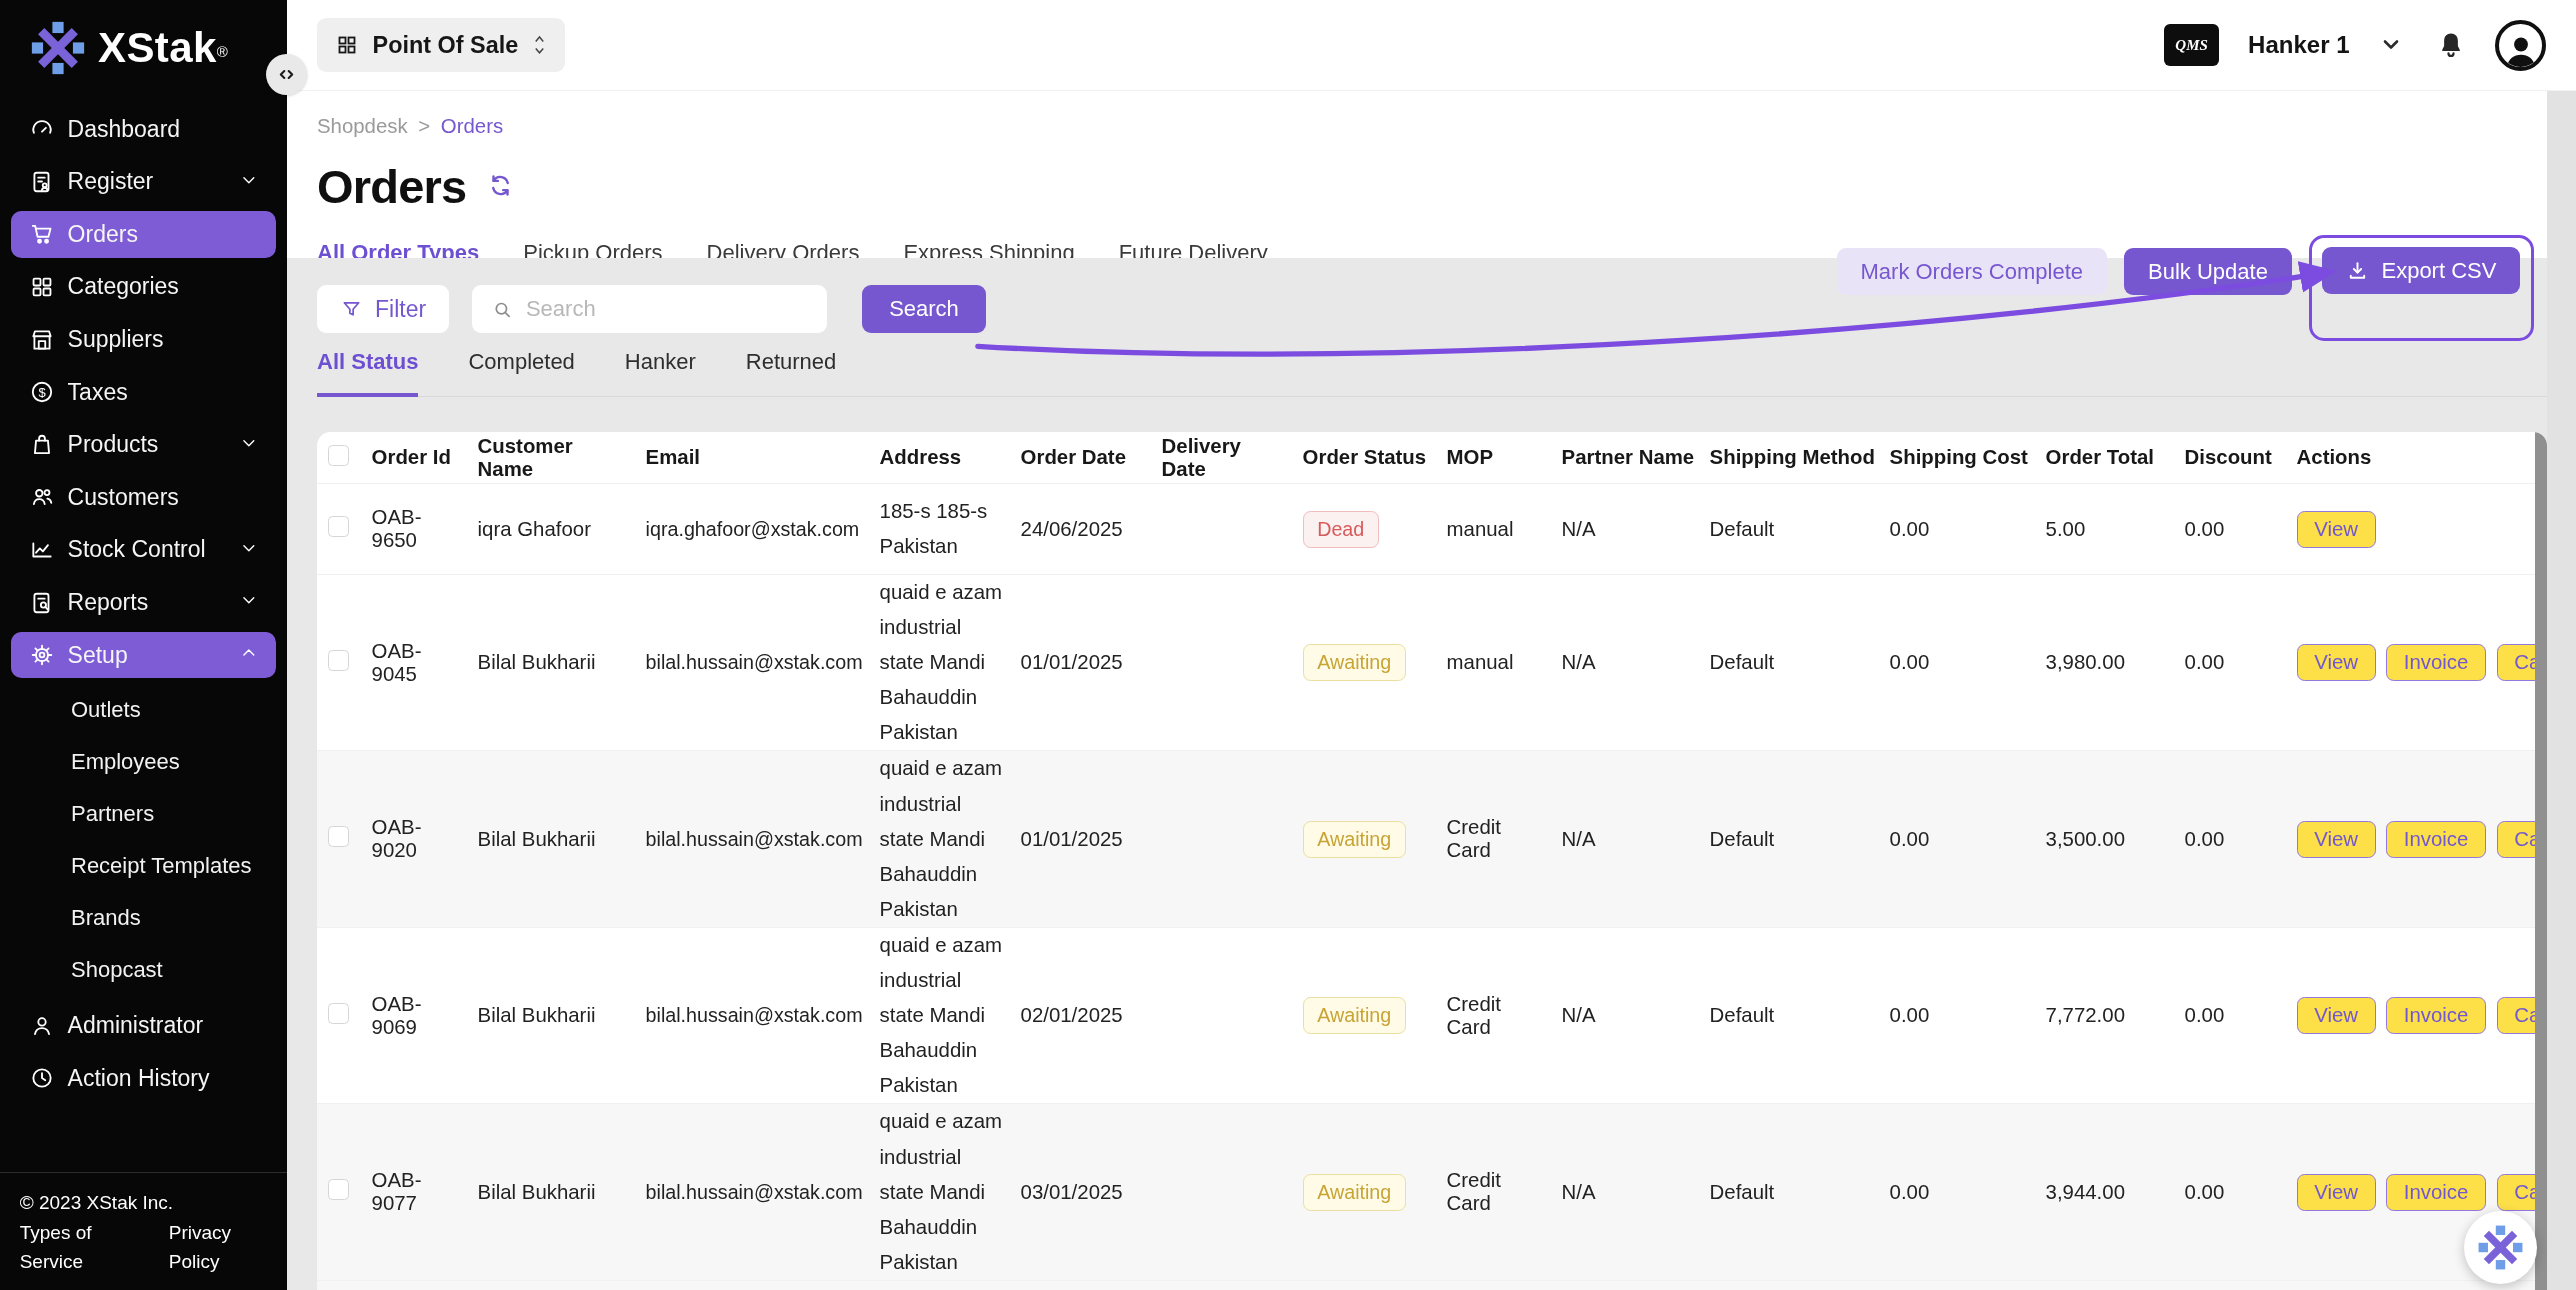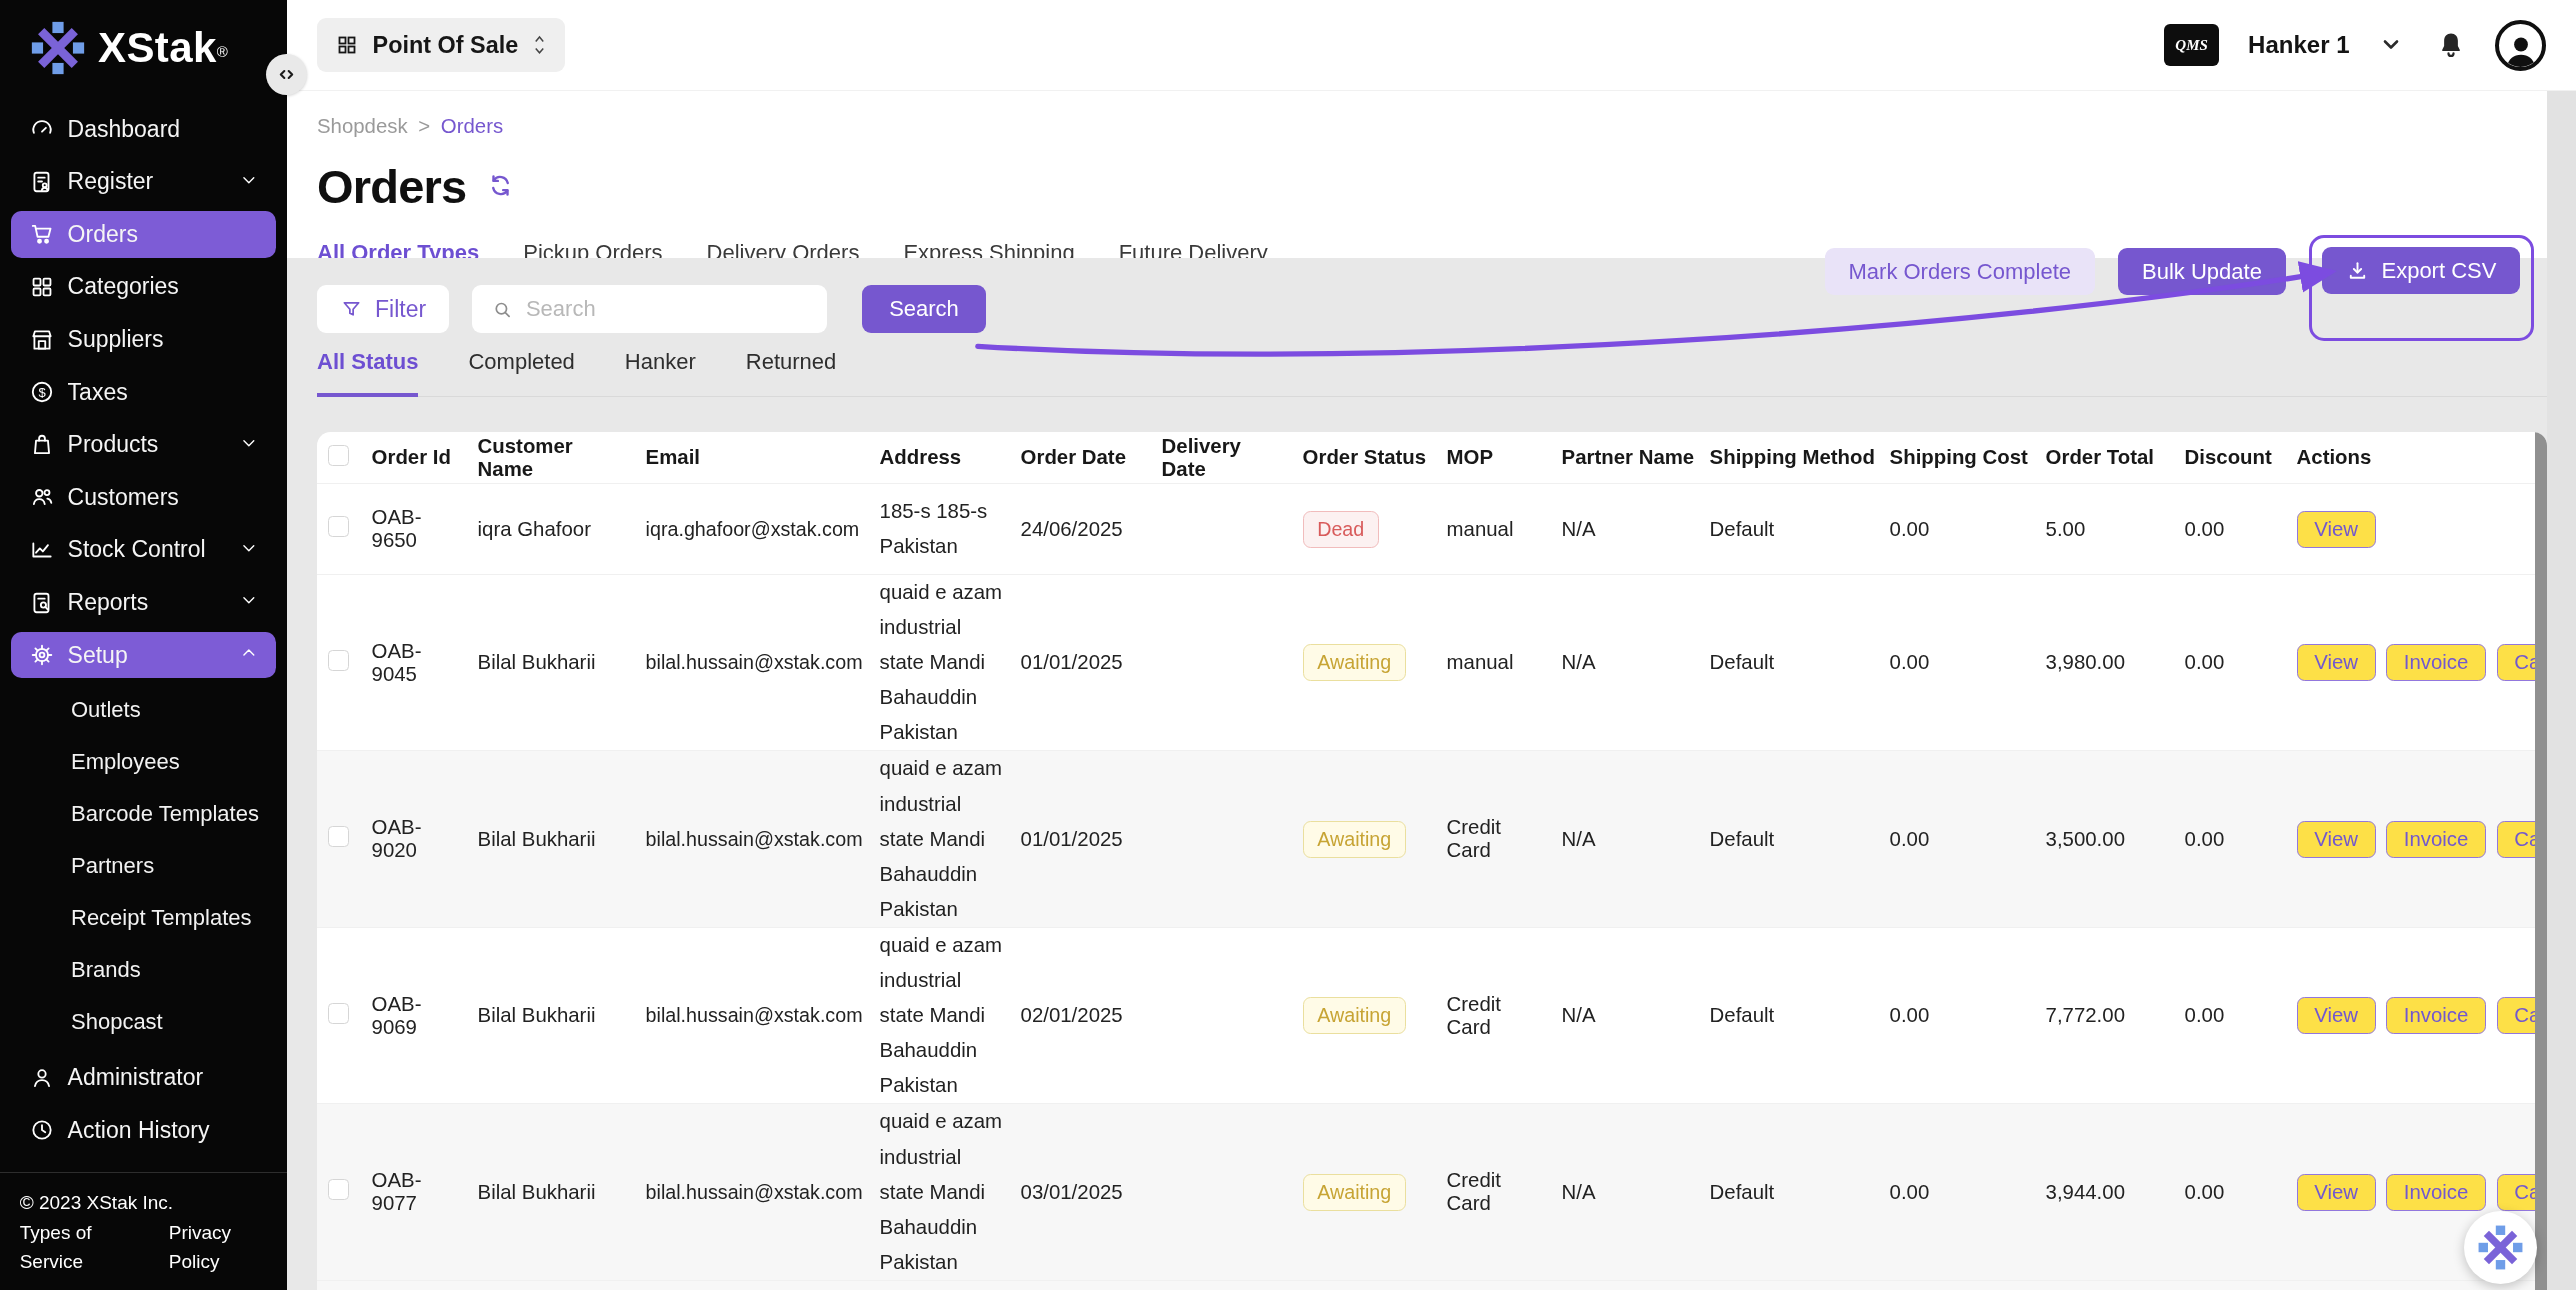--- a/index.html
+++ b/index.html
@@ -48,21 +48,21 @@
   .breadcrumb { font-size: 20.4px; color: #9a9a9a; display: flex; gap: 10.6px; }
   .breadcrumb .bc-current { color: #7657cf; }
   .title-row { margin-top: 21px; display: flex; align-items: center; gap: 19.7px; }
   .page-title { font-size: 47px; font-weight: 700; color: #101010; letter-spacing: -0.8px; }
   .refresh { color: #7657cf; cursor: pointer; }
   .refresh svg { width: 29px; height: 29px; stroke: #7657cf; stroke-width: 2; fill: none; stroke-linecap: round; stroke-linejoin: round; }
   .type-tabs { display: flex; gap: 44px; margin-top: 26px; font-size: 22px; color: #3a3a3a; }
   .type-tab { padding-bottom: 15px; cursor: pointer; }
   .type-tab.active { color: #6d4fd2; font-weight: 700; border-bottom: 4.5px solid #7657cf; }
 
-  .header-actions { position: absolute; top: 144px; right: 42px; display: flex; align-items: flex-start; gap: 23px; z-index: 5; }
+  .header-actions { position: absolute; top: 144px; right: 42px; display: flex; align-items: flex-start; gap: 17px; z-index: 5; }
   .btn { border: none; border-radius: 9px; font-size: 22px; font-family: inherit; padding: 0 24px; height: 47px; display: inline-flex; align-items: center; gap: 12px; cursor: pointer; }
   .btn-soft { background: #e9e3f8; color: #7657cf; margin-top: 13px; }
   .btn-primary { background: #7657cf; color: #fff; margin-top: 13px; }
   .btn svg { width: 23px; height: 23px; stroke: currentColor; stroke-width: 2; fill: none; stroke-linecap: round; stroke-linejoin: round; }
   .export-annotation { border: 3.8px solid #7c4ce0; border-radius: 15px; padding: 9px 10.6px; height: 106px; }
 
   
   .band { position: absolute; top: 258px; left: 0; right: 0; bottom: 0; background: #e8e8e8; }
   .filter-row { position: absolute; top: 27px; left: 30px; display: flex; align-items: center; }
   .filter-chip { display: flex; align-items: center; gap: 12px; background: #fff; border-radius: 9px; height: 48px; padding: 16px 23px; color: #7657cf; font-size: 23px; cursor: pointer; }
@@ -222,21 +222,20 @@
           </svg>
         <span>Setup</span>
         <span class="nav-chev"><svg viewBox="0 0 24 24" stroke="#fff" stroke-width="2.4" fill="none">
               <path d="M6 14.5l6-6 6 6"></path>
             </svg></span>
       </div>
 
       <div class="subnav">
         <div class="sub-item">Outlets</div>
         <div class="sub-item">Employees</div>
-        <div class="sub-item">Barcode Templates</div>
         <div class="sub-item">Partners</div>
         <div class="sub-item">Receipt Templates</div>
         <div class="sub-item">Brands</div>
         <div class="sub-item">Shopcast</div>
       </div>
 
       <div class="nav-item">
         <svg viewBox="0 0 24 24">
             <circle cx="12" cy="8.2" r="3.4"></circle>
             <path d="M5.5 19.5c.7-3.6 3.3-5.5 6.5-5.5s5.8 1.9 6.5 5.5"></path>

